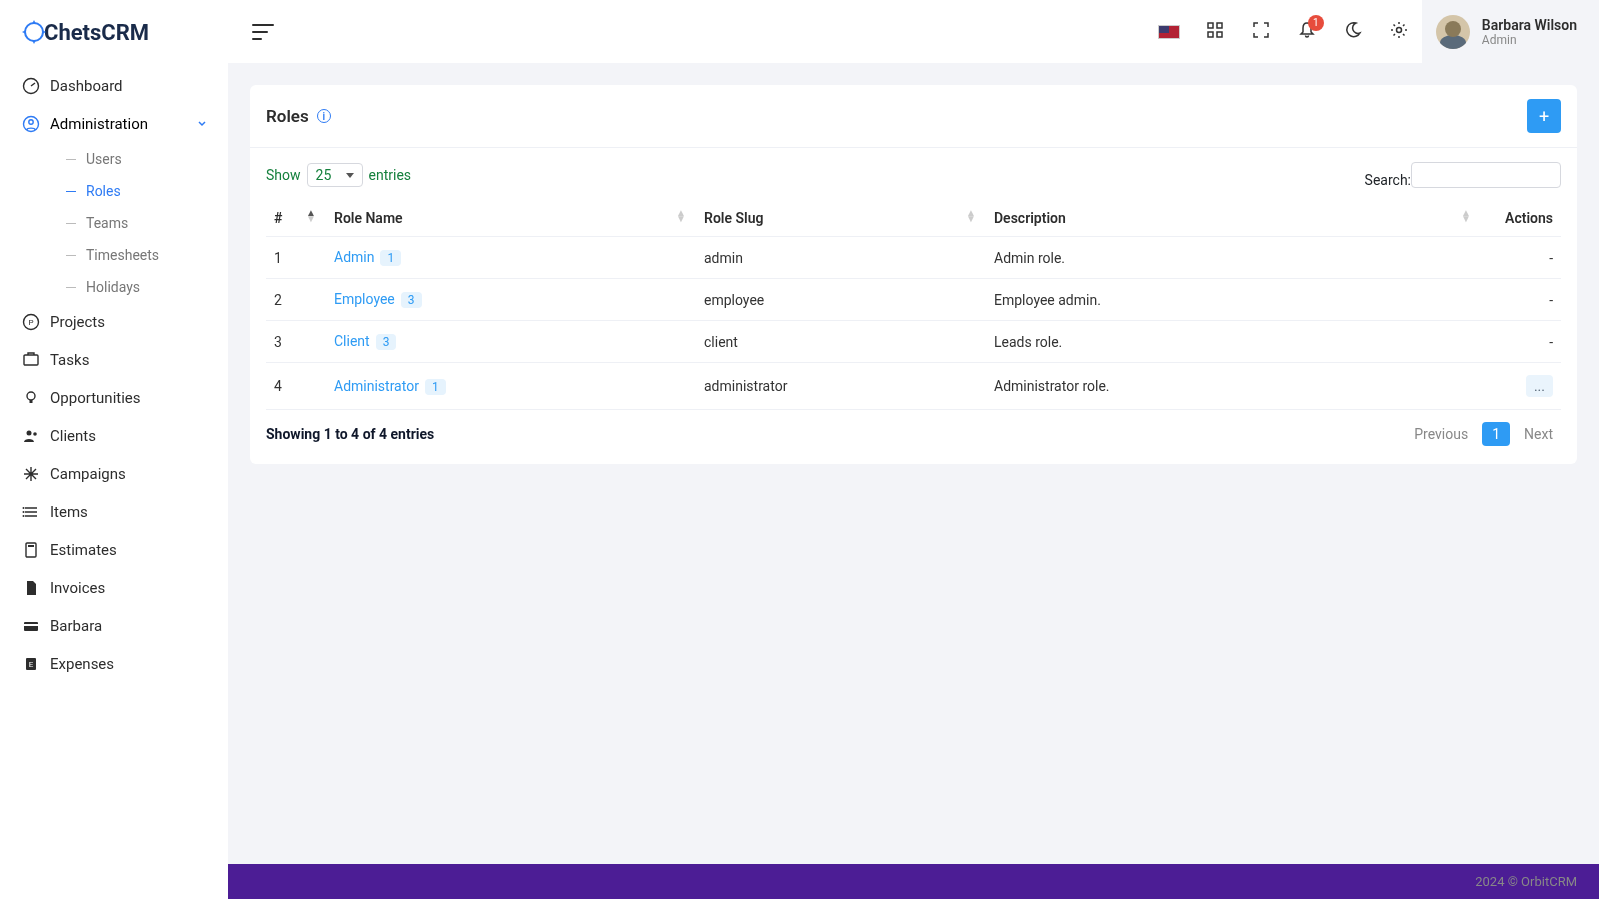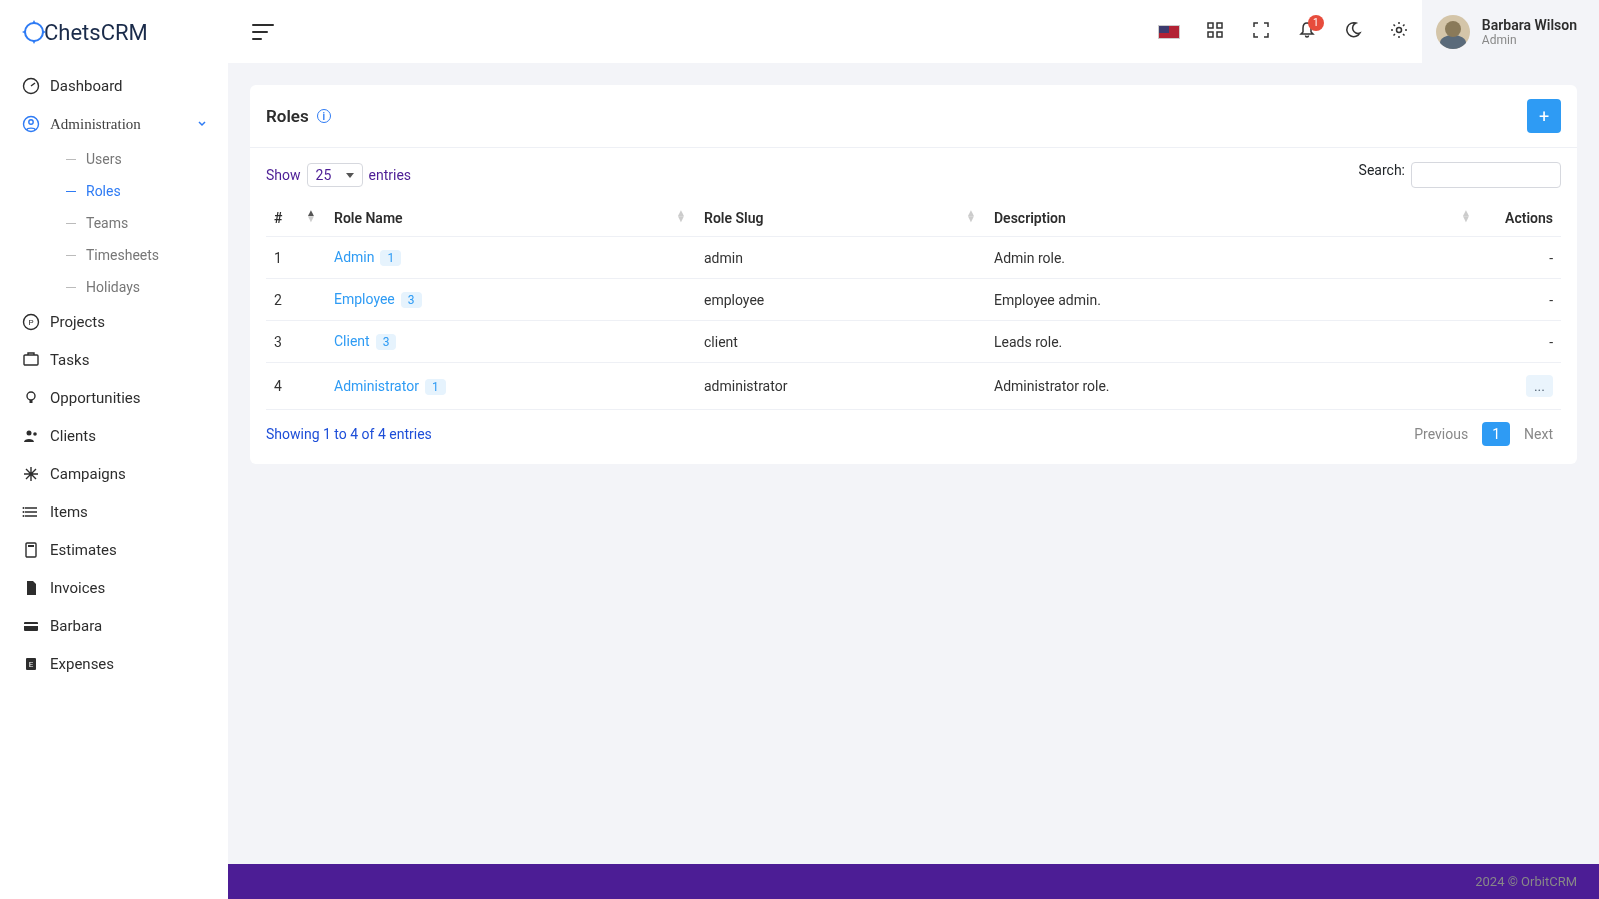--- a/index.html
+++ b/index.html
@@ -17,42 +17,42 @@
   width: 228px;
   background: #fff;
   flex-shrink: 0;
   padding-top: 2px;
 }
 .logo {
   display: flex;
   align-items: center;
   padding: 18px 22px 22px 44px;
   font-size: 22px;
-  font-weight: 400;
+  font-weight: 700;
   color: #1a2b4a;
   position: relative;
 }
 .logo-icon {
   position: absolute;
   left: 19px;
   top: 15px;
   width: 30px;
   height: 30px;
 }
 .nav { list-style: none; }
 .nav-item {
   display: flex;
   align-items: center;
   padding: 10px 20px 10px 22px;
   color: #2d2d2d;
   cursor: pointer;
   font-size: 15px;
   position: relative;
 }
-.nav-item.active { color: #404040; font-family: Liberation Serif, serif; }
+.nav-item.active { color: #000000; }
 .nav-item .nav-icon { width: 18px; height: 18px; margin-right: 10px; display:inline-flex; align-items:center; justify-content:center; flex-shrink:0; }
 .nav-item .chevron { margin-left: auto; }
 .subnav { list-style: none; }
 .subnav-item {
   display: flex;
   align-items: center;
   padding: 8px 20px 8px 30px;
   font-size: 14px;
   color: #777;
   cursor: pointer;
@@ -104,30 +104,30 @@
   border-bottom:1px solid #eef0f5;
 }
 .card-title { font-size:17px; font-weight:600; color:#2d2d2d; display:flex; align-items:center; gap:8px; }
 .info-icon { width:14px; height:14px; border:1.5px solid #2e7bf4; border-radius:50%; color:#2e7bf4; font-size:10px; display:flex; align-items:center; justify-content:center; }
 .add-btn {
   margin-left:auto; width:34px; height:34px; background:#2e9bf4; border-radius:4px;
   color:#fff; display:flex; align-items:center; justify-content:center; cursor:pointer; font-size:18px;
 }
 .card-body { padding: 14px 16px 18px 16px; }
 .table-controls { display:flex; align-items:center; margin-bottom:12px; }
-.show-entries { display:flex; align-items:center; gap:6px; color:#4c1d95; }
+.show-entries { display:flex; align-items:center; gap:6px; color:#15803d; }
 .select-wrap {
   border:1px solid #d6d8de; border-radius:4px; padding:3px 24px 3px 8px; position:relative;
   min-width:56px;
 }
 .select-wrap::after {
   content:""; position:absolute; right:8px; top:9px;
   border-left:4px solid transparent; border-right:4px solid transparent; border-top:5px solid #555;
 }
-.search-wrap { margin-left:auto; display:flex; align-items:flex-start; gap:6px; }
+.search-wrap { margin-left:auto; display:flex; align-items:flex-end; }
 .search-input { border:1px solid #d6d8de; border-radius:4px; padding:4px 8px; width:150px; height:26px; }
 
 table { width:100%; border-collapse:collapse; }
 th {
   text-align:left; font-weight:600; color:#2d2d2d; padding:10px 8px;
   border-bottom:1px solid #eef0f5; position:relative; font-size:14px;
 }
 th.actions-col { text-align:right; }
 th .sort { position:absolute; right:10px; top:10px; color:#ccc; font-size:10px; line-height:6px; }
 th .sort .up.active{color:#555;}
@@ -138,21 +138,21 @@
 .count-badge {
   display:inline-block; background:#e6f3fd; color:#2e9bf4; font-size:12px;
   padding:1px 7px; border-radius:4px; margin-left:6px;
 }
 td.actions-cell { text-align:right; color:#333; }
 .action-dots {
   display:inline-block; background:#eaf4fc; border-radius:4px; padding:3px 8px;
   cursor:pointer; color:#5a6a7a;
 }
 .table-footer { display:flex; align-items:center; margin-top:12px; }
-.showing { color:#1d4ed8; }
+.showing { color:#0f172a;font-weight:bold; }
 .pagination { margin-left:auto; display:flex; align-items:center; gap:6px; }
 .page-link { color:#888; cursor:pointer; padding:4px 8px; }
 .page-num { background:#2e9bf4; color:#fff; border-radius:4px; padding:4px 10px; cursor:pointer; }
 
 .footer {
   position:absolute; bottom:0; left:0; right:0;
   padding:10px 22px; text-align:right; color:#888; font-size:13px;
   background:#4c1d95;
 }
 </style>

